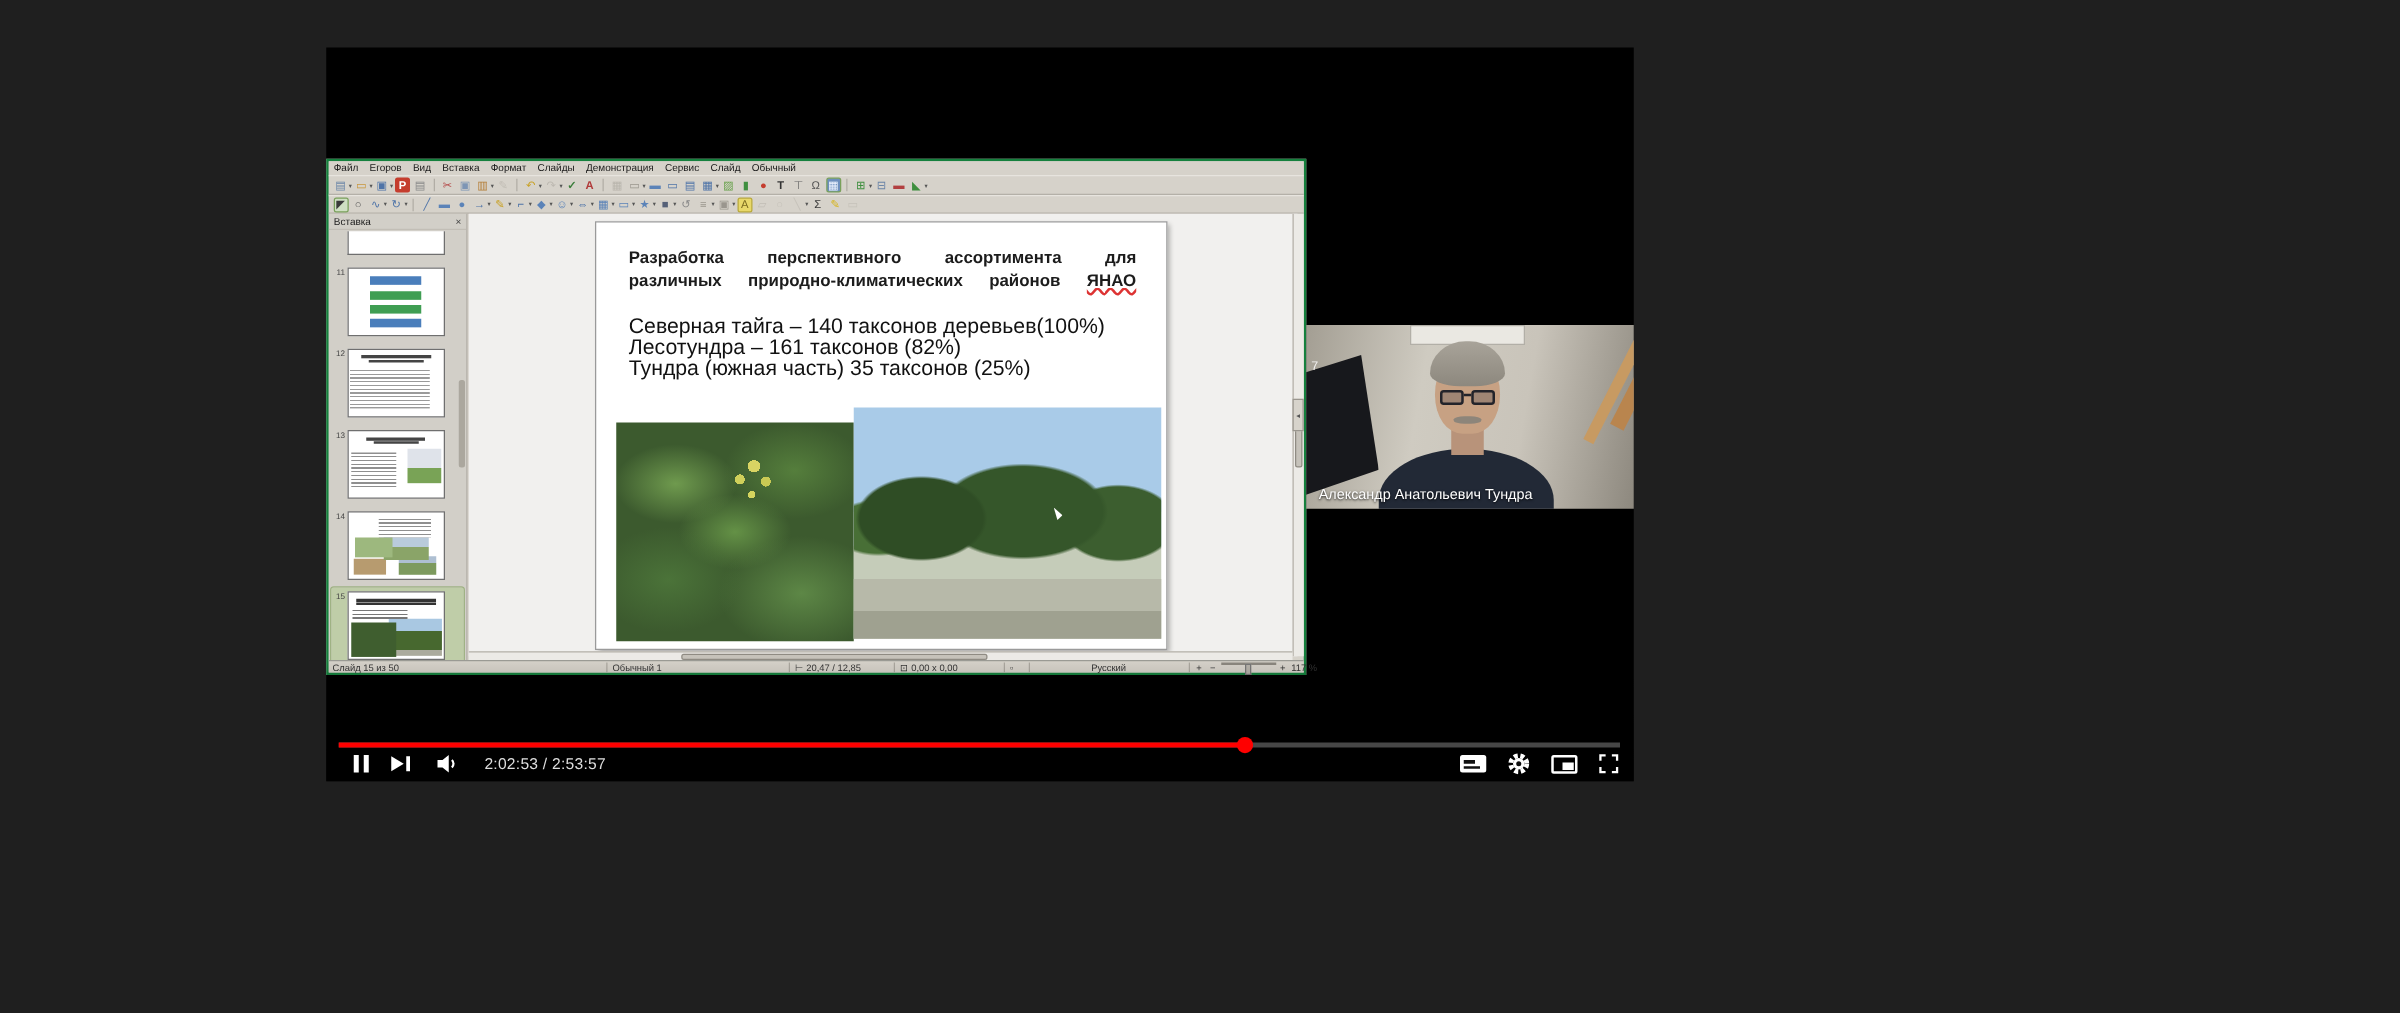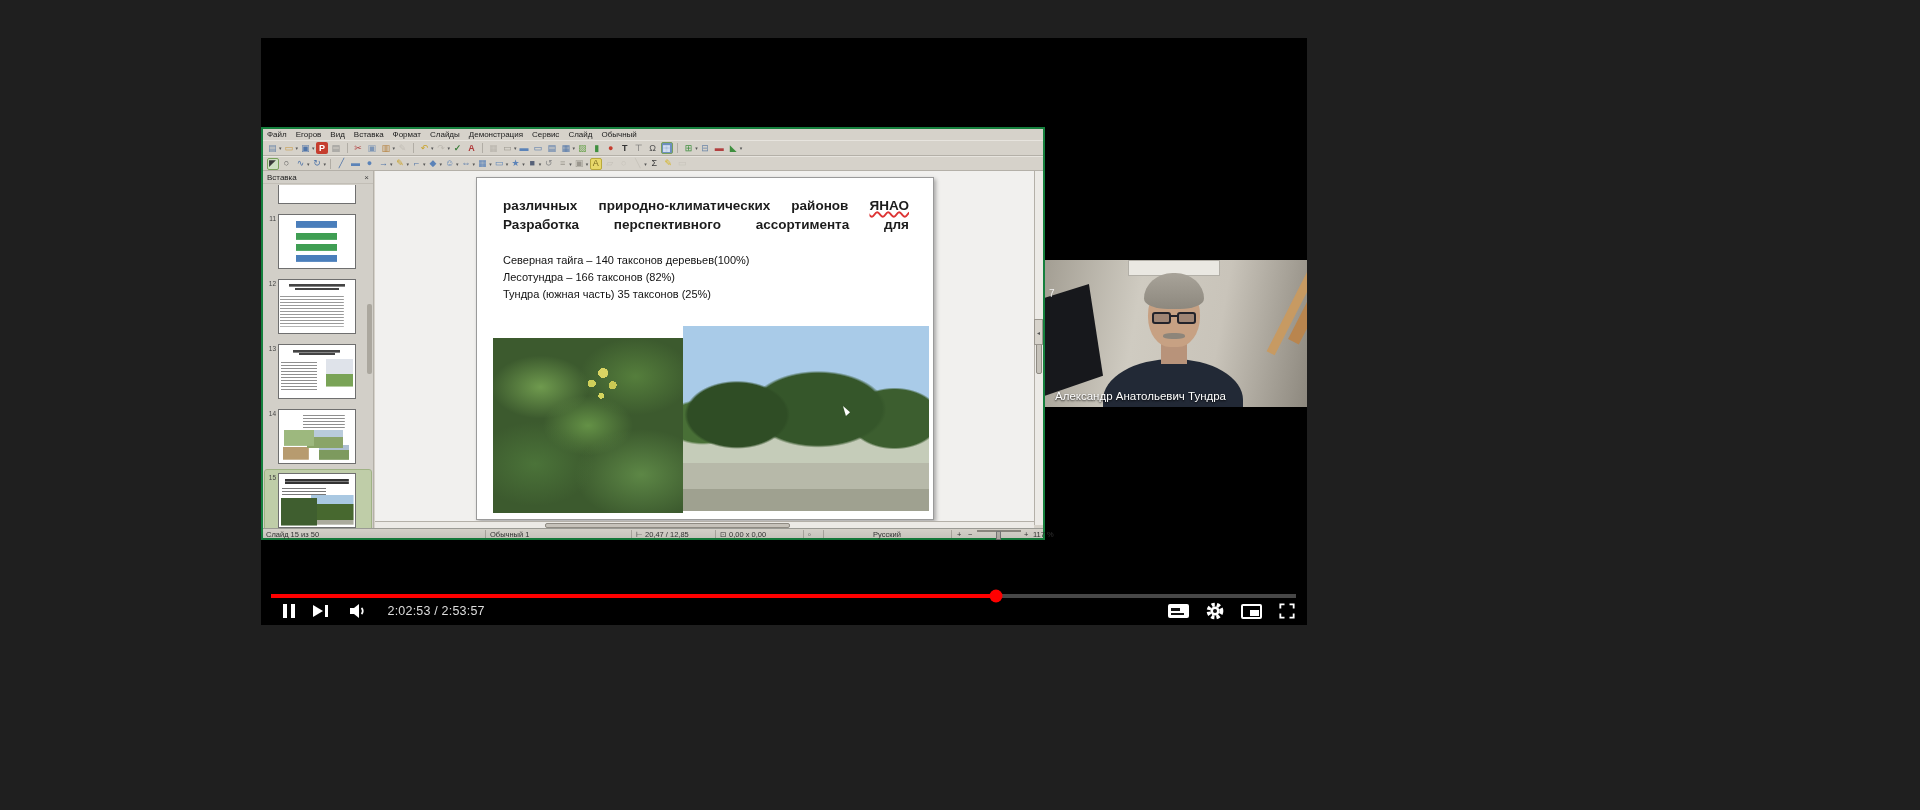--- a/index.html
+++ b/index.html
@@ -102,21 +102,21 @@
     linear-gradient(#3f5e2f,#3f5e2f) 6% 94%/48% 52% no-repeat,
     linear-gradient(to bottom,#a9c8e2 0 32%,#47682f 32% 84%,#abab9d 84%) 96% 90%/56% 56% no-repeat,#fff;}
 
   
   #workspace{position:absolute;left:112px;top:42px;width:663px;height:354px;background:#f1f0ee;overflow:hidden;}
   #slide{position:absolute;left:101px;top:6px;width:458px;height:343px;background:#fff;border:1px solid #9a9a9a;
     box-shadow:2px 2px 4px rgba(0,0,0,.3);}
   .sl-title{position:absolute;left:26px;top:18px;width:406px;font-weight:bold;font-size:13.5px;line-height:19px;color:#1c1c1c;}
   .sl-title div{text-align:justify;text-align-last:justify;}
   .misspell{text-decoration:underline;text-decoration-style:wavy;text-decoration-color:#d33;text-decoration-thickness:1.5px;}
-  .sl-body{position:absolute;left:26px;top:74px;font-size:11px;line-height:17px;color:#111;}
+  .sl-body{position:absolute;left:26px;top:74px;font-size:17px;line-height:17px;color:#111;}
   .photo-left{position:absolute;left:16px;top:160px;width:190px;height:175px;
     background:radial-gradient(circle 5px at 58% 20%,#d9d463 99%,transparent),
     radial-gradient(circle 4px at 52% 26%,#cfcf5a 99%,transparent),
     radial-gradient(circle 4px at 63% 27%,#c9c954 99%,transparent),
     radial-gradient(circle 3px at 57% 33%,#d4d45e 99%,transparent),
     radial-gradient(ellipse 70px 45px at 25% 28%,#6f9a4e,transparent 70%),
     radial-gradient(ellipse 80px 55px at 75% 22%,#557e3c,transparent 70%),
     radial-gradient(ellipse 85px 60px at 22% 72%,#4b7339,transparent 70%),
     radial-gradient(ellipse 95px 65px at 78% 78%,#5d8746,transparent 70%),
     radial-gradient(ellipse 60px 40px at 50% 50%,#649146,transparent 75%),#3c5a2e;}
@@ -447,26 +447,26 @@
             <span class="thumb-num">15</span>
             <div class="thumb c-current"></div>
           </div>
       </div>
       <div id="panel-scroll"></div>
     </div>
 
     <div id="workspace">
       <div id="slide">
         <div class="sl-title">
+          <div>Разработка перспективного ассортимента для</div>
           <div><span>различных природно-климатических районов </span><span class="misspell">ЯНАО</span></div>
-          <div>Разработка перспективного ассортимента для</div>
         </div>
         <div class="sl-body">
           <div>Северная тайга – 140 таксонов деревьев(100%)</div>
-            <div>Лесотундра – 166 таксонов (82%)</div>
+            <div>Лесотундра – 161 таксонов (82%)</div>
             <div>Тундра (южная часть) 35 таксонов (25%)</div>
         </div>
         <div class="photo-left"></div>
         <div class="photo-right"></div>
         <div class="mouse-cursor"></div>
       </div>
     </div>
 
     <div id="vscroll">
         <div class="handle"></div>

